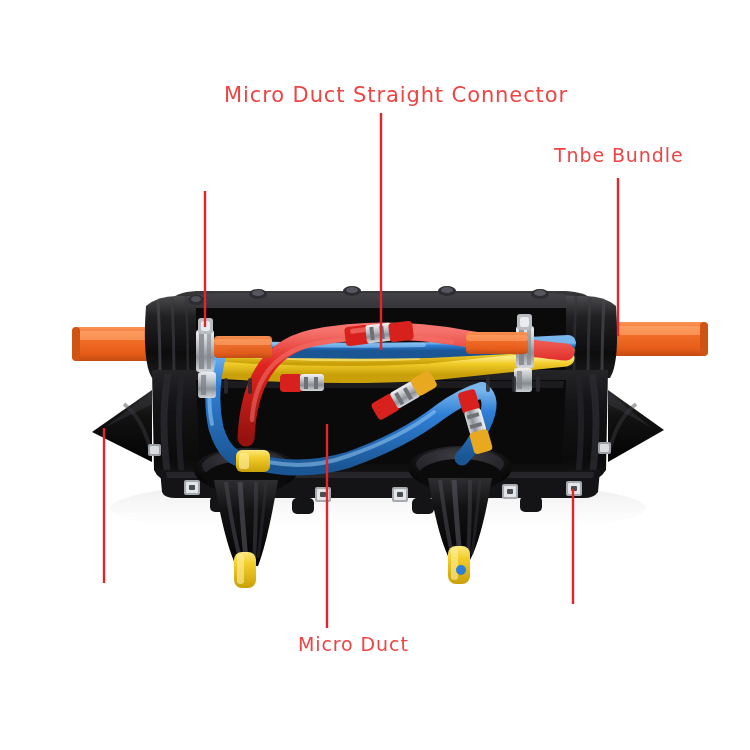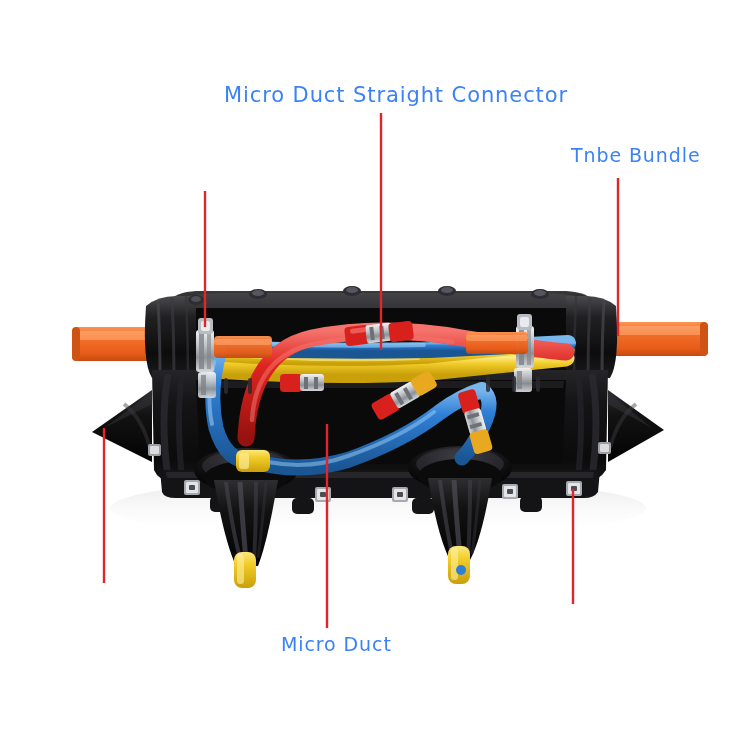--- a/index.html
+++ b/index.html
@@ -28,33 +28,33 @@
   #overlay {
     position: absolute;
     left: 0;
     top: 0;
     width: 750px;
     height: 750px;
     pointer-events: none;
   }
   .callout-label {
     position: absolute;
-    color: #3b82f6;
+    color: #ef4444;
     font-family: "DejaVu Sans", "Liberation Sans", sans-serif;
     font-size: 21px;
     font-weight: 400;
     letter-spacing: 0.9px;
     white-space: nowrap;
     line-height: 1.1;
   }
   .lbl-micro-duct-straight-connector { left: 224px; top: 84px; }
   .lbl-hose-clamp                    { left: 140px; top: 159px; }
-  .lbl-tnbe-bundle                   { left: 571px; top: 145px; font-size: 19px; }
+  .lbl-tnbe-bundle                   { left: 554px; top: 145px; font-size: 19px; }
   .lbl-rubber-seal                   { left: 42px;  top: 589px; }
-  .lbl-micro-duct                    { left: 281px; top: 634px; font-size: 19px; }
+  .lbl-micro-duct                    { left: 298px; top: 634px; font-size: 19px; }
   .lbl-fixing-screw                  { left: 500px; top: 609px; }
 </style>
 </head>
 <body>
 
 <div id="stage">
 
   <svg id="photo" viewBox="0 0 750 750" xmlns="http://www.w3.org/2000/svg">
     <defs>
       <linearGradient id="gBodyTop" x1="0" y1="0" x2="0" y2="1">

